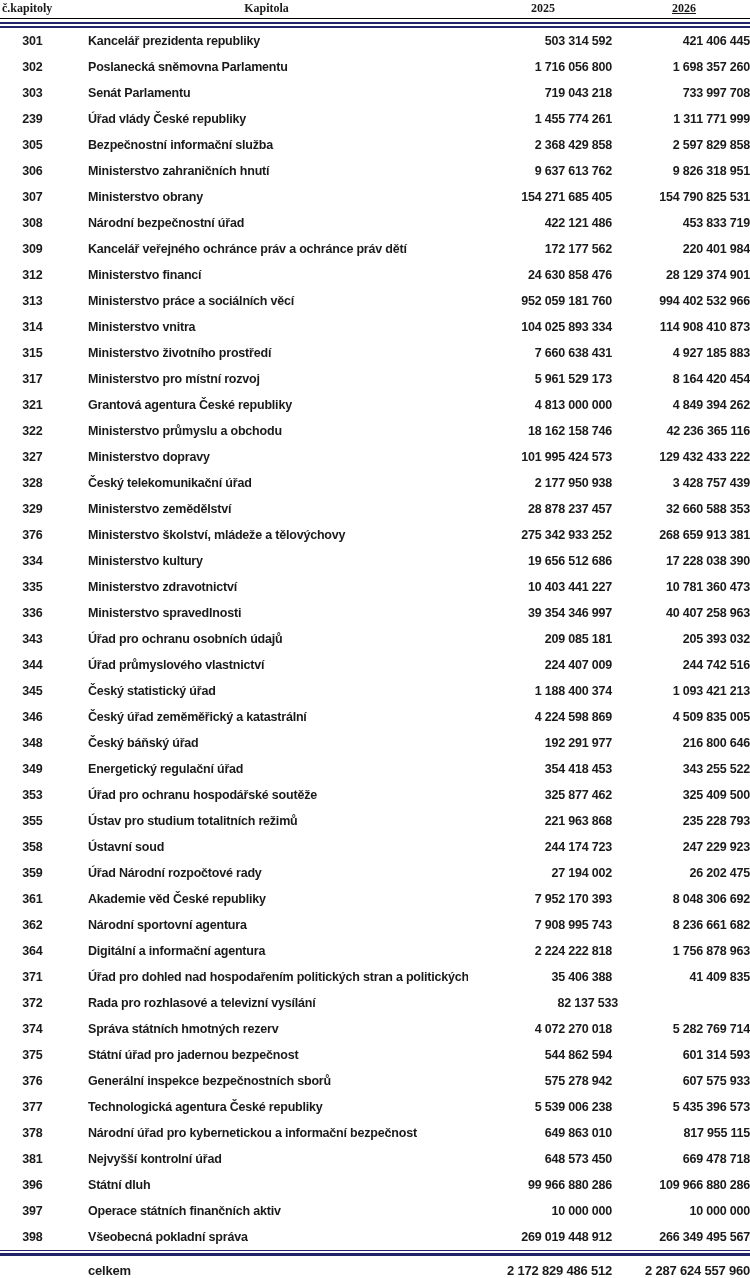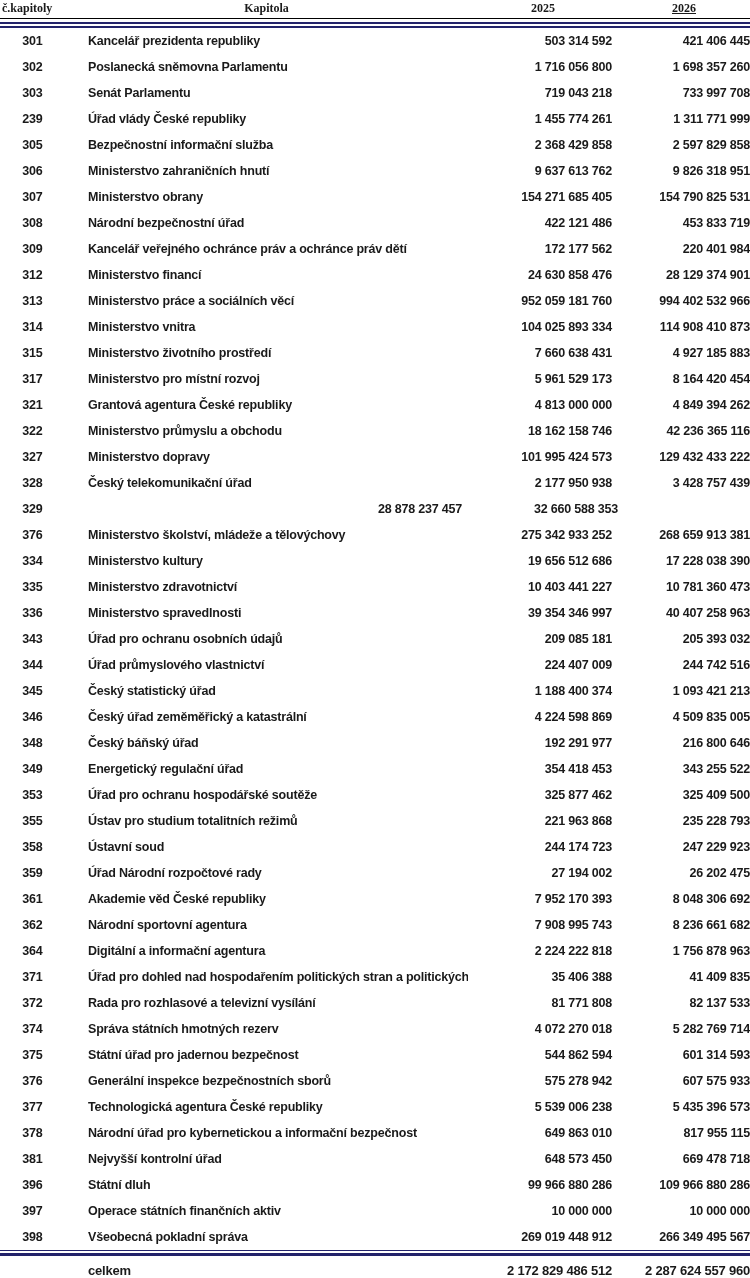--- a/index.html
+++ b/index.html
@@ -179,20 +179,21 @@
         <div class="cell c-val-last">129 432 433 222</div>
       </div>
       <div class="grid row">
         <div class="cell c-num">328</div>
         <div class="cell c-name">Český telekomunikační úřad</div>
         <div class="cell c-val">2 177 950 938</div>
         <div class="cell c-val-last">3 428 757 439</div>
       </div>
       <div class="grid row">
         <div class="cell c-num">329</div>
+        <div class="cell c-name">Ministerstvo zemědělství</div>
         <div class="cell c-val">28 878 237 457</div>
         <div class="cell c-val-last">32 660 588 353</div>
       </div>
       <div class="grid row">
         <div class="cell c-num">376</div>
         <div class="cell c-name">Ministerstvo školství, mládeže a tělovýchovy</div>
         <div class="cell c-val">275 342 933 252</div>
         <div class="cell c-val-last">268 659 913 381</div>
       </div>
       <div class="grid row">
@@ -293,21 +294,20 @@
       </div>
       <div class="grid row">
         <div class="cell c-num">371</div>
         <div class="cell c-name">Úřad pro dohled nad hospodařením politických stran a politických hnutí</div>
         <div class="cell c-val">35 406 388</div>
         <div class="cell c-val-last">41 409 835</div>
       </div>
       <div class="grid row">
         <div class="cell c-num">372</div>
         <div class="cell c-name">Rada pro rozhlasové a televizní vysílání</div>
-        <div class="cell c-val">81 771 808</div>
         <div class="cell c-val-last">82 137 533</div>
       </div>
       <div class="grid row">
         <div class="cell c-num">374</div>
         <div class="cell c-name">Správa státních hmotných rezerv</div>
         <div class="cell c-val">4 072 270 018</div>
         <div class="cell c-val-last">5 282 769 714</div>
       </div>
       <div class="grid row">
         <div class="cell c-num">375</div>

